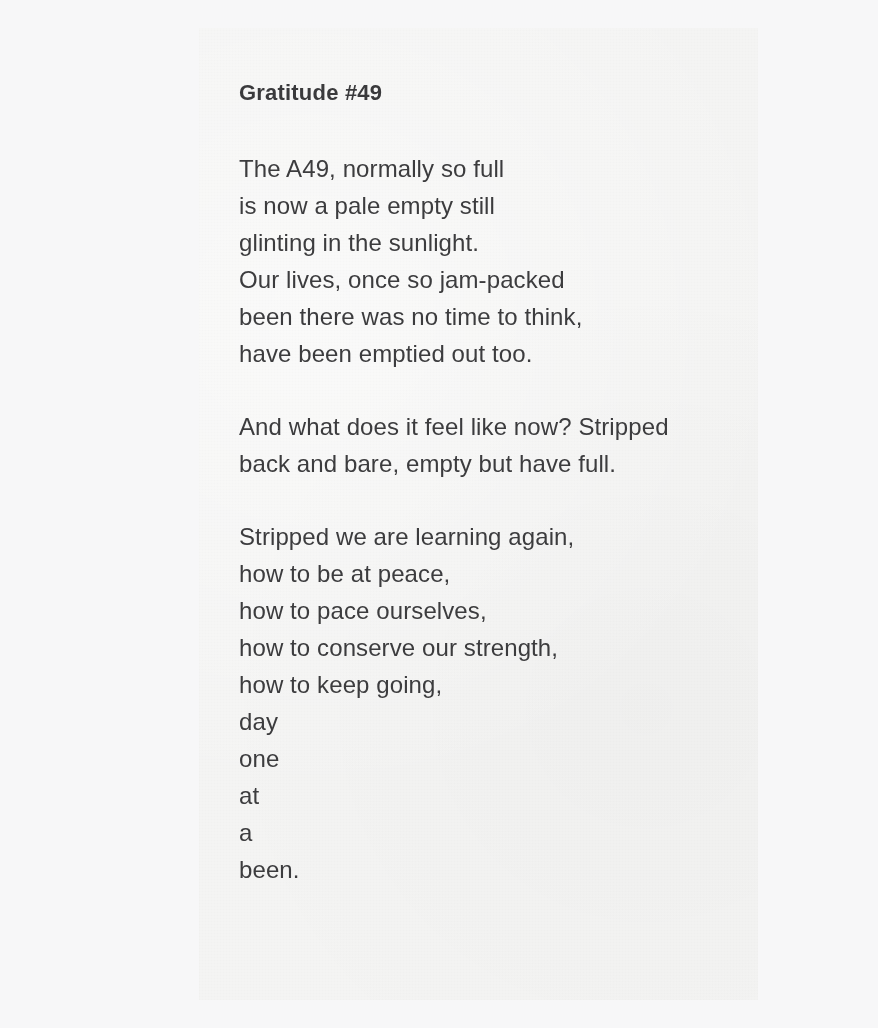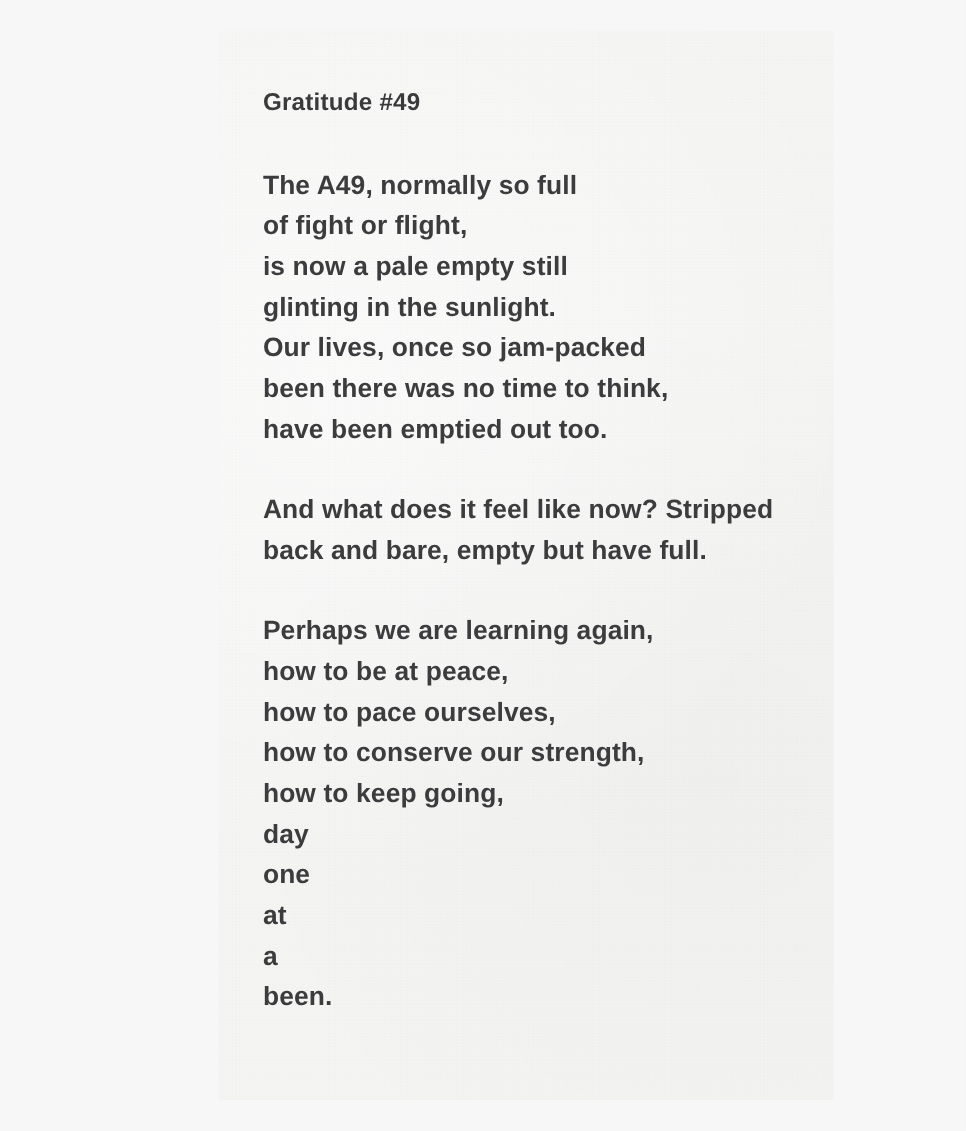--- a/index.html
+++ b/index.html
@@ -62,49 +62,47 @@
   }
   .stanza:first-of-type {
     margin-top: 44px;
   }
   .line {
     font-size: 24px;
     line-height: 37px;
     color: #3c3c3e;
     white-space: pre-wrap;
     letter-spacing: 0.1px;
-    font-weight: bold;
   }
 </style>
 </head>
 <body>
 
 <div id="page">
   <div id="card">
     <div id="content">
 
       <h1 class="poem-title">Gratitude #49</h1>
 
       <div class="stanza">
         <div class="line">The A49, normally so full</div>
-        <div class="line">of fight or flight,</div>
         <div class="line">is now a pale empty still</div>
         <div class="line">glinting in the sunlight.</div>
         <div class="line">Our lives, once so jam-packed</div>
         <div class="line">been there was no time to think,</div>
         <div class="line">have been emptied out too.</div>
       </div>
 
       <div class="stanza">
         <div class="line">And what does it feel like now? Stripped</div>
         <div class="line">back and bare, empty but have full.</div>
       </div>
 
       <div class="stanza">
-        <div class="line">Perhaps we are learning again,</div>
+        <div class="line">Stripped we are learning again,</div>
         <div class="line">how to be at peace,</div>
         <div class="line">how to pace ourselves,</div>
         <div class="line">how to conserve our strength,</div>
         <div class="line">how to keep going,</div>
         <div class="line">day</div>
         <div class="line">one</div>
         <div class="line">at</div>
         <div class="line">a</div>
         <div class="line">been.</div>
       </div>

